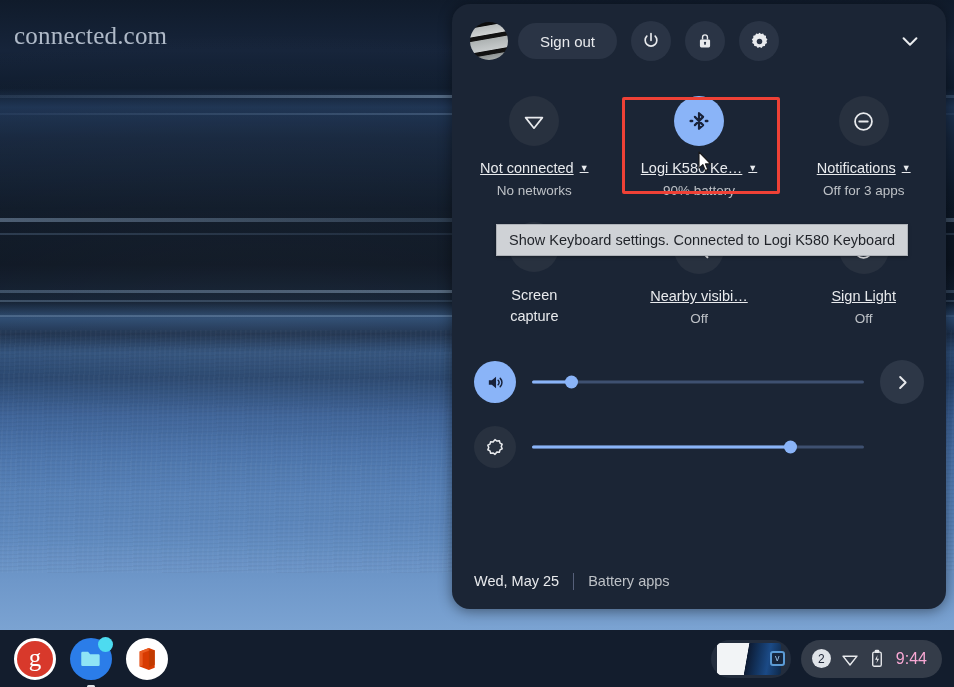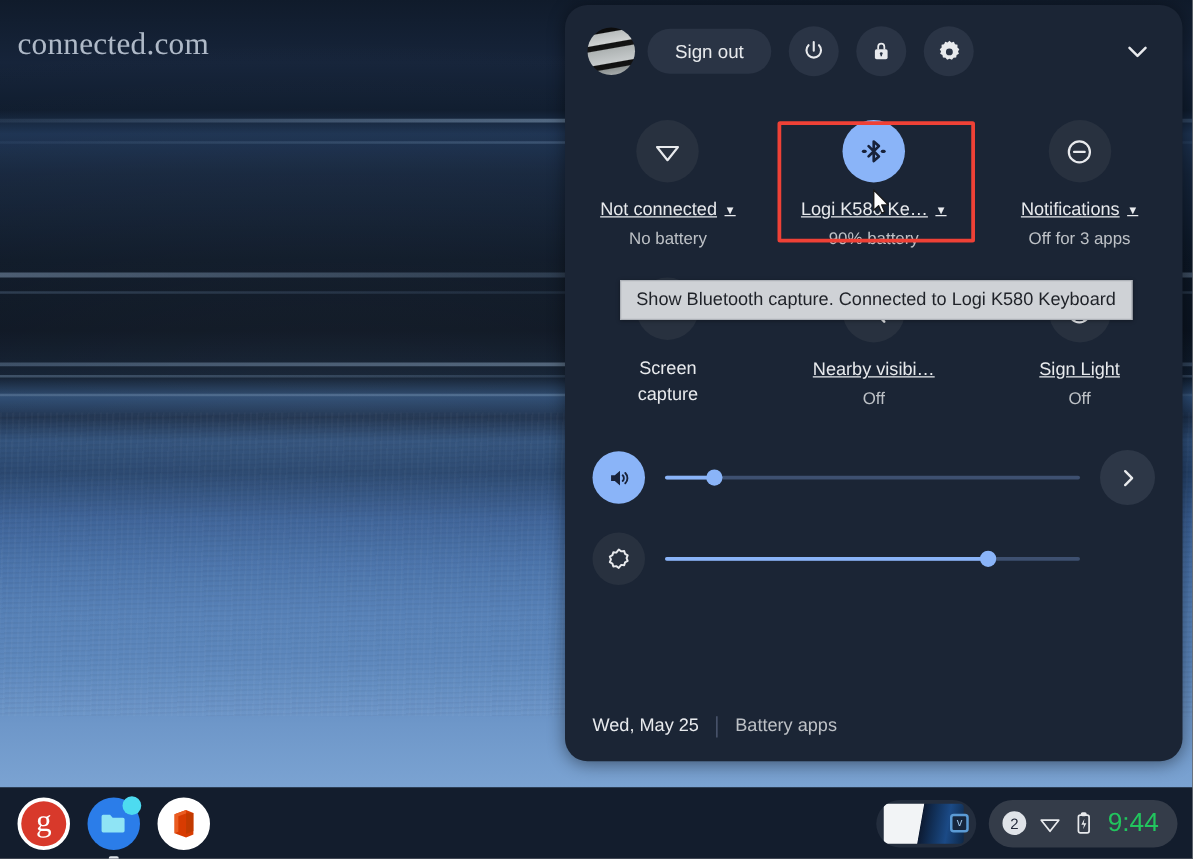--- a/index.html
+++ b/index.html
@@ -435,22 +435,22 @@
   }
   .notif-badge {
     width: 19px; height: 19px;
     border-radius: 50%;
     background: #dfe3e8;
     color: #22293a;
     font-size: 12px;
     display: flex; align-items: center; justify-content: center;
   }
   .tray-time {
-    color: #22c55e;
-    font-size: 21px;
+    color: #f9a8d4;
+    font-size: 16px;
     margin-left: 2px;
     text-align: right;
   }
 
   svg { display: block; }
 </style>
 </head>
 <body>
 
 <div id="screen">
@@ -521,21 +521,21 @@
           <span>
             <svg width="24" height="24" viewBox="0 0 24 24" fill="none" stroke="currentColor" stroke-width="1.7" stroke-linejoin="round">
               <path d="M3.6 8.6 L12 19.2 L20.4 8.6 Z"></path>
             </svg>
           </span>
         </div>
         <div class="tile-label">
           <span>Not connected</span>
           <span class="caret">▼</span>
         </div>
-        <div class="tile-sub">No battery</div>
+        <div class="tile-sub">No networks</div>
       </div>
 
       <div class="tile">
         <div class="tile-ico active">
           <span>
             <svg width="26" height="26" viewBox="0 0 24 24" fill="none" stroke="currentColor" stroke-width="2" stroke-linecap="round" stroke-linejoin="round">
               <path d="M8.2 8.2 L15.8 15.8 L12 19.2 V 4.8 L15.8 8.2 L8.2 15.8"></path>
               <path d="M4.4 12 h 1.2" stroke-width="2.4"></path>
               <path d="M18.4 12 h 1.2" stroke-width="2.4"></path>
             </svg>
@@ -656,21 +656,21 @@
 
     <div class="qs-footer">
       <div class="date">Wed, May 25</div>
       <div class="divider"></div>
       <div class="battery-txt">Battery apps</div>
     </div>
   </div>
 
   <div class="highlight-box"></div>
 
-  <div class="tooltip">Show Bluetooth capture. Connected to Logi K580 Keyboard</div>
+  <div class="tooltip">Show Keyboard settings. Connected to Logi K580 Keyboard</div>
 
   <div class="cursor">
     <svg width="15" height="22" viewBox="0 0 15 22">
       <path d="M1,1 L1,17.2 L4.9,13.6 L7.4,19.6 L9.8,18.6 L7.4,12.9 L12.6,12.9 Z" fill="#ffffff" stroke="#1a1a1a" stroke-width="1.1" stroke-linejoin="round"></path>
     </svg>
   </div>
 
   <div class="shelf">
 
     <div class="shelf-apps">

